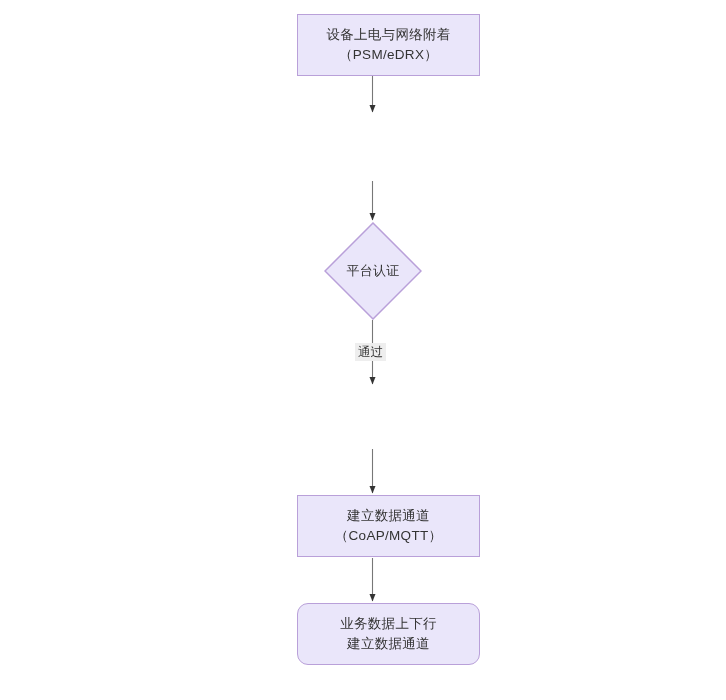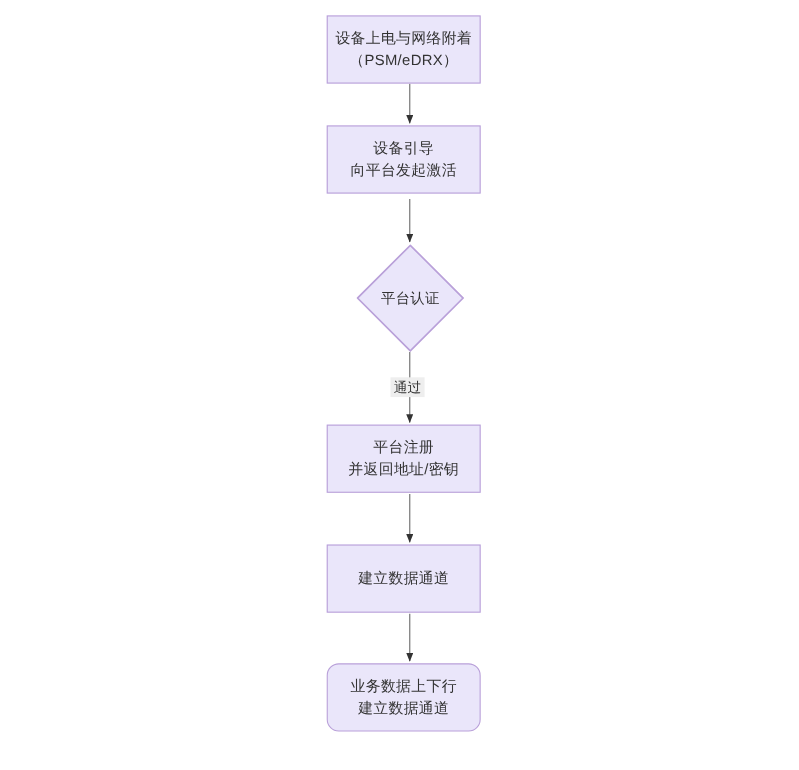--- a/index.html
+++ b/index.html
@@ -34,21 +34,21 @@
     line-height: 20px;
     letter-spacing: 0.3px;
     white-space: nowrap;
   }
   .node .line {
     display: block;
   }
 
   .process {
     left: 297px;
-    width: 140px;
+    width: 183px;
     height: 62px;
   }
 
   
   .decision-wrap {
     position: absolute;
     left: 324px;
     top: 222px;
     width: 98px;
     height: 98px;
@@ -119,41 +119,34 @@
     <line x1="372.5" y1="449" x2="372.5" y2="493" stroke="#777777" stroke-width="1.1" marker-end="url(#arrowhead)"></line>
 
     <line x1="372.5" y1="558" x2="372.5" y2="601" stroke="#777777" stroke-width="1.1" marker-end="url(#arrowhead)"></line>
   </svg>
 
   <div class="node process" style="top:14px;">
     <span class="line">设备上电与网络附着</span>
     <span class="line">（PSM/eDRX）</span>
   </div>
 
-  <div class="node process" style="top:114px;">
-    <span class="line">设备引导</span>
-    <span class="line">向平台发起激活</span>
-  </div>
 
   <div class="decision-wrap">
     <svg class="decision-shape" viewBox="0 0 98 98" width="98" height="98">
       <polygon points="49,1 97,49 49,97 1,49" fill="#eae6fa" stroke="#b9a0d9" stroke-width="1.5"></polygon>
     </svg>
     <div class="decision-label">平台认证</div>
   </div>
 
   <div class="edge-label" style="left:355px; top:343px;">通过</div>
 
-  <div class="node process" style="top:386px;">
-    <span class="line">平台注册</span>
-    <span class="line">并返回地址/密钥</span>
-  </div>
 
   <div class="node process" style="top:495px;">
     <span class="line">建立数据通道</span>
+    <span class="line">（CoAP/MQTT）</span>
   </div>
 
   <div class="node process" style="top:603px;border-radius:11px;">
     <span class="line">业务数据上下行</span>
     <span class="line">建立数据通道</span>
   </div>
 
 </div>
 
 </body></html>

